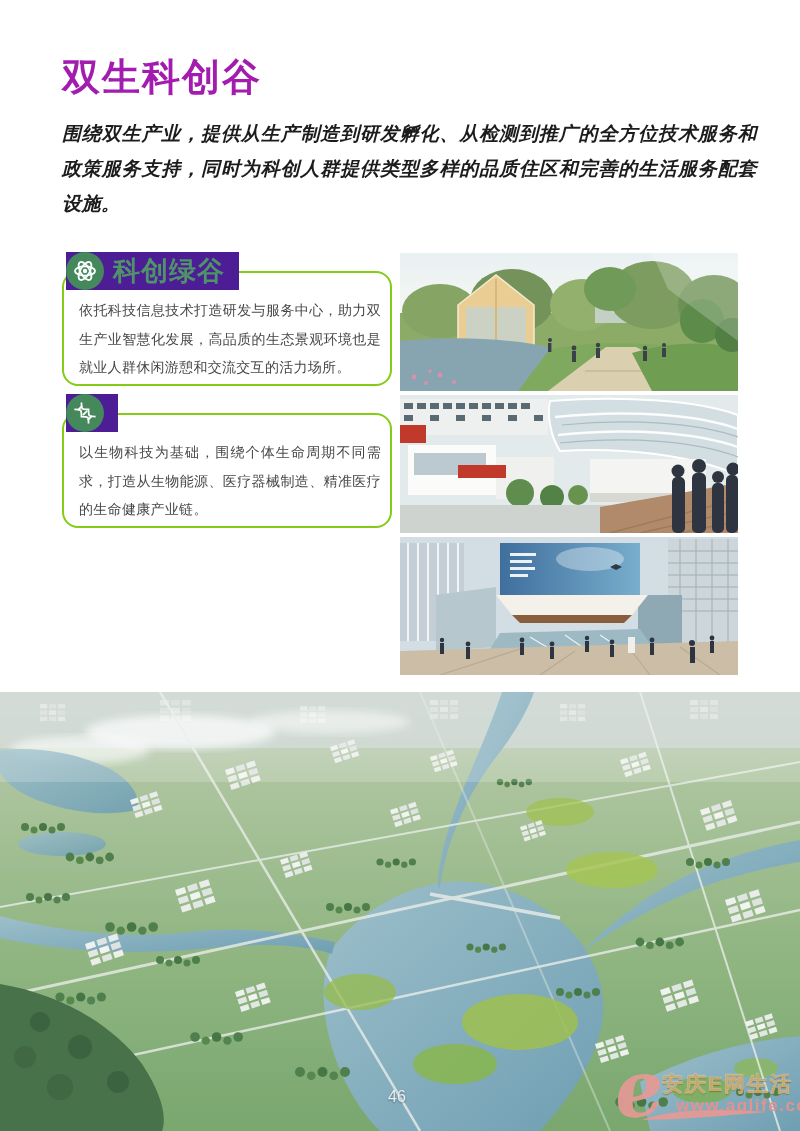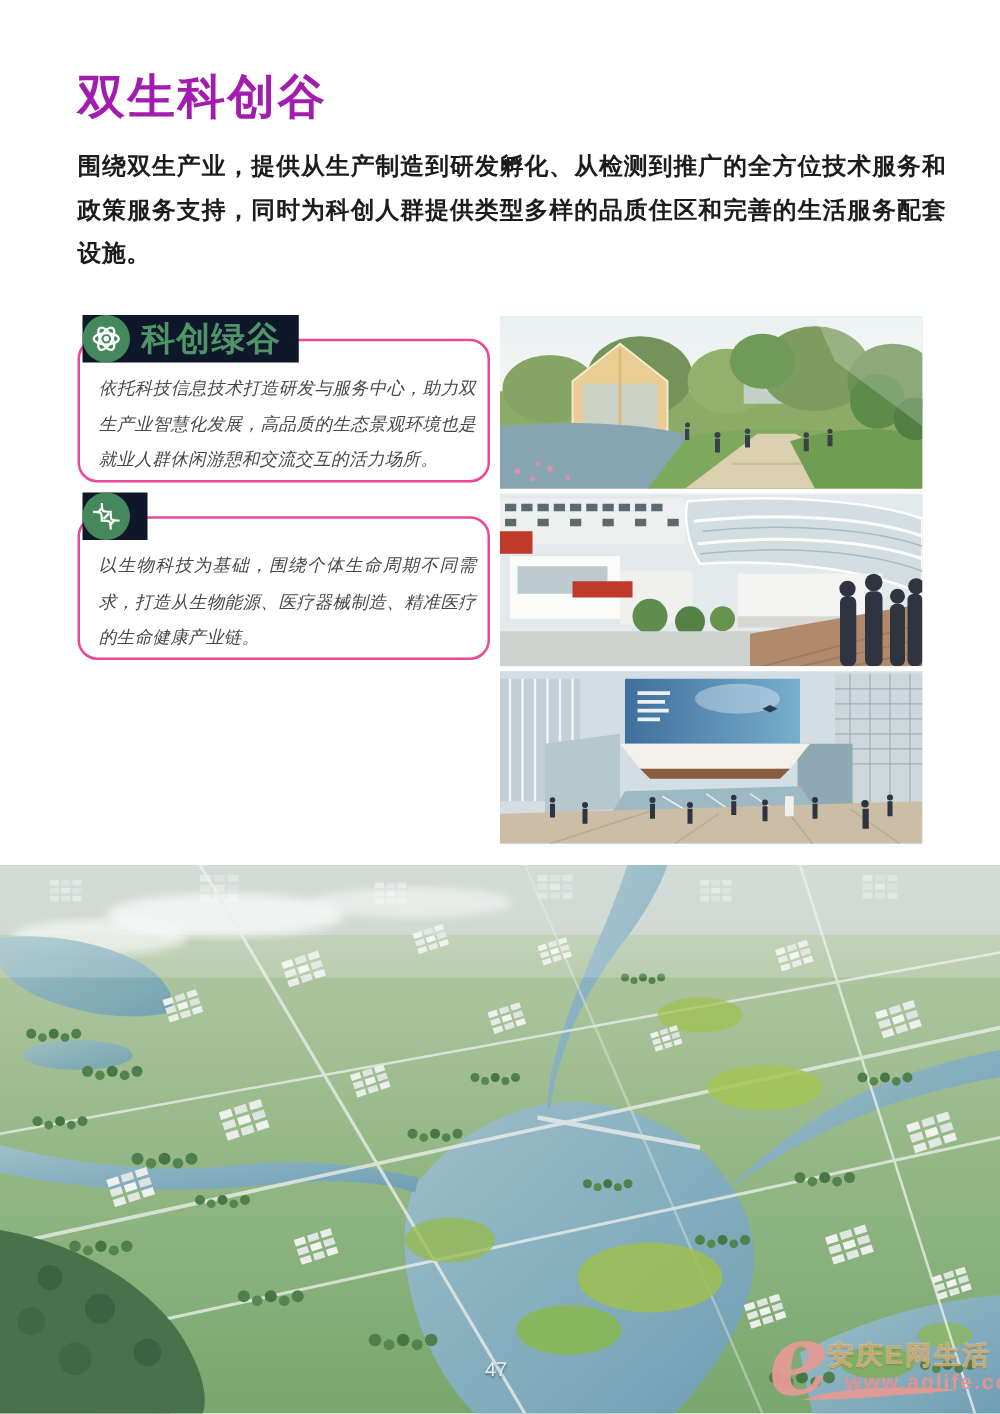--- a/index.html
+++ b/index.html
@@ -9,31 +9,32 @@
     position:relative;overflow:hidden;
   }
   .page-title{
     position:absolute;left:62px;top:52px;margin:0;
     font-size:38px;font-weight:bold;color:#a21caf;letter-spacing:2px;
   }
   .intro{
     position:absolute;left:62px;top:116px;margin:0;width:695px;
     font-size:19px;font-weight:bold;color:#1c1c1c;line-height:35px;letter-spacing:.5px;
     text-align:justify;
+    font-style:italic;
   }
   .row{position:absolute;left:0;width:800px;height:140px;}
   .row1{top:252px}.row2{top:394px}.row3{top:536px}
   .card{position:absolute;left:62px;top:0;width:330px;height:134px;}
   .card-box{
     position:absolute;left:0;top:19px;right:0;bottom:0;
-    border:2px solid #ec4899;border-radius:16px;background:#fff;font-style:italic;
+    border:2px solid #84cc16;border-radius:16px;background:#fff;
   }
   .card-header{
     position:absolute;left:4px;top:0;height:38px;z-index:2;
-    display:flex;align-items:center;gap:9px;background:#0f172a;padding:0 14px 0 0;
+    display:flex;align-items:center;gap:9px;background:#4c1d95;padding:0 14px 0 0;
   }
   .icon-circle{
     width:38px;height:38px;border-radius:50%;background:#44885c;flex:0 0 auto;
     display:flex;align-items:center;justify-content:center;
   }
   .card-title{font-size:27px;font-weight:bold;color:#4f9468;letter-spacing:1px;white-space:nowrap;}
   .card-body{
     margin:0;position:absolute;left:15px;right:9px;top:23px;
     font-size:14px;line-height:28.5px;color:#474747;text-align:justify;letter-spacing:.3px;
   }
@@ -421,21 +422,21 @@
 
       <path d="M0,292 C60,302 112,332 142,372 C162,402 167,426 162,439 L0,439 Z" fill="#47724a"></path>
       <circle cx="40" cy="330" r="10" fill="#3c6340"></circle>
         <circle cx="80" cy="355" r="12" fill="#3c6340"></circle>
       <circle cx="118" cy="390" r="11" fill="#3c6340"></circle>
         <circle cx="60" cy="395" r="13" fill="#3f6843"></circle>
       <circle cx="25" cy="365" r="11" fill="#3f6843"></circle>
       <rect width="800" height="90" fill="#ffffff" opacity=".18"></rect>
     </svg>
 
-    <div class="page-number">47</div>
+    <div class="page-number">46</div>
 
     <div class="watermark">
       <span class="wm-e">e</span>
       <svg class="wm-swoosh" width="130" height="18" viewBox="0 0 130 18">
         <path d="M2,14 C30,4 70,2 128,6 C80,10 40,14 2,14 Z" fill="#e39a95"></path>
       </svg>
       <span class="wm-name">安庆E网生活</span>
       <span class="wm-url">www.aqlife.com</span>
     </div>
   </div>

